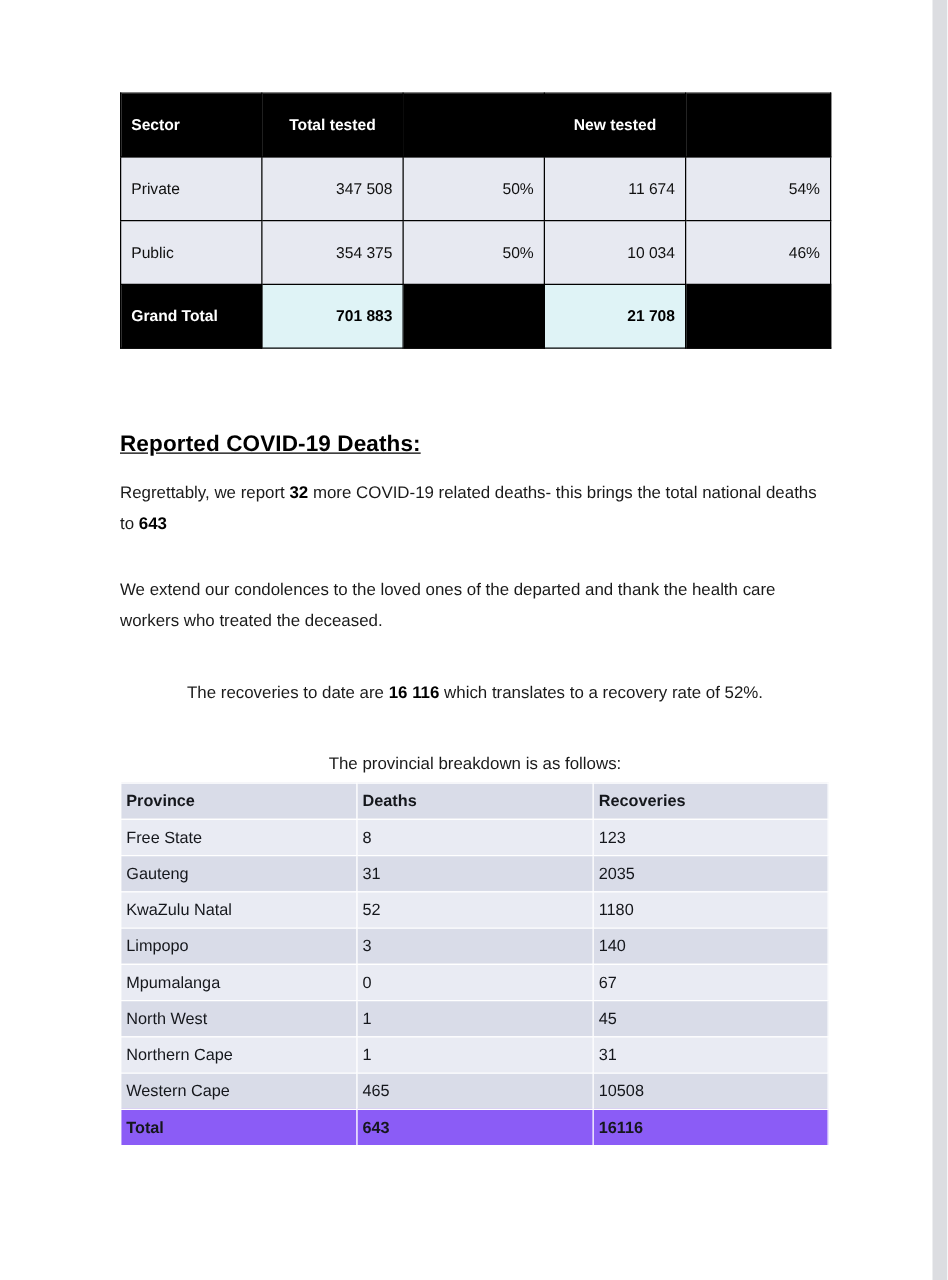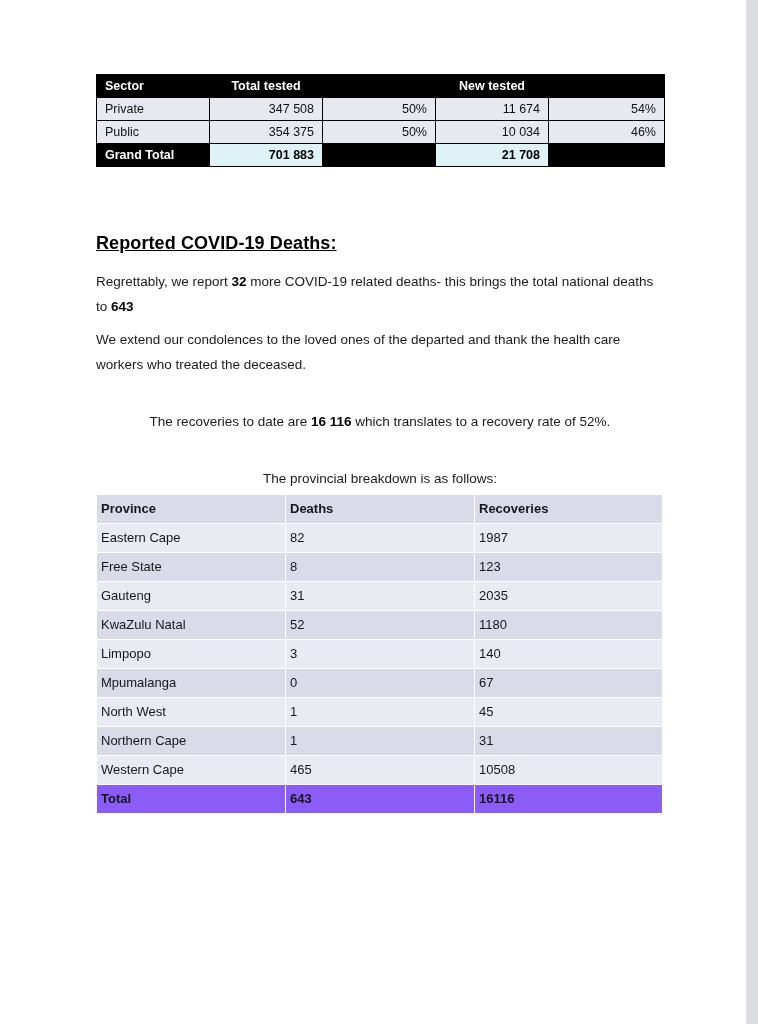--- a/index.html
+++ b/index.html
@@ -43,21 +43,21 @@
   .testing-table {
     margin-top: 74px;
     border-collapse: collapse;
     width: 568px;
     table-layout: fixed;
     font-size: 12.5px;
   }
   .testing-table th,
   .testing-table td {
     border: 1px solid #000000;
-    padding: 4px 8px;
+    padding: 18px 8px;
     height: 19px;
     box-sizing: border-box;
   }
   .testing-table thead th {
     background: #000000;
     color: #ffffff;
     font-weight: bold;
     text-align: center;
   }
   .testing-table thead th.lbl-left {
@@ -94,21 +94,21 @@
     margin: 66px 0 0 0;
     letter-spacing: 0.1px;
   }
   p.para {
     font-size: 13.5px;
     line-height: 1.85;
     margin: 16px 0 0 0;
     color: #1a1a1a;
   }
   p.para.tight {
-    margin-top: 8px;
+    margin-top: 28px;
   }
   p.para.gap-lg {
     margin-top: 32px;
     text-align: center;
   }
   p.para b {
     font-weight: bold;
     color: #000000;
   }
 
@@ -210,25 +210,20 @@
       </colgroup>
       <thead>
         <tr>
           <th>Province</th>
           <th>Deaths</th>
           <th>Recoveries</th>
         </tr>
       </thead>
       <tbody>
         <tr>
-          <td>Eastern Cape</td>
-          <td>82</td>
-          <td>1987</td>
-        </tr>
-        <tr>
           <td>Free State</td>
           <td>8</td>
           <td>123</td>
         </tr>
         <tr>
           <td>Gauteng</td>
           <td>31</td>
           <td>2035</td>
         </tr>
         <tr>

